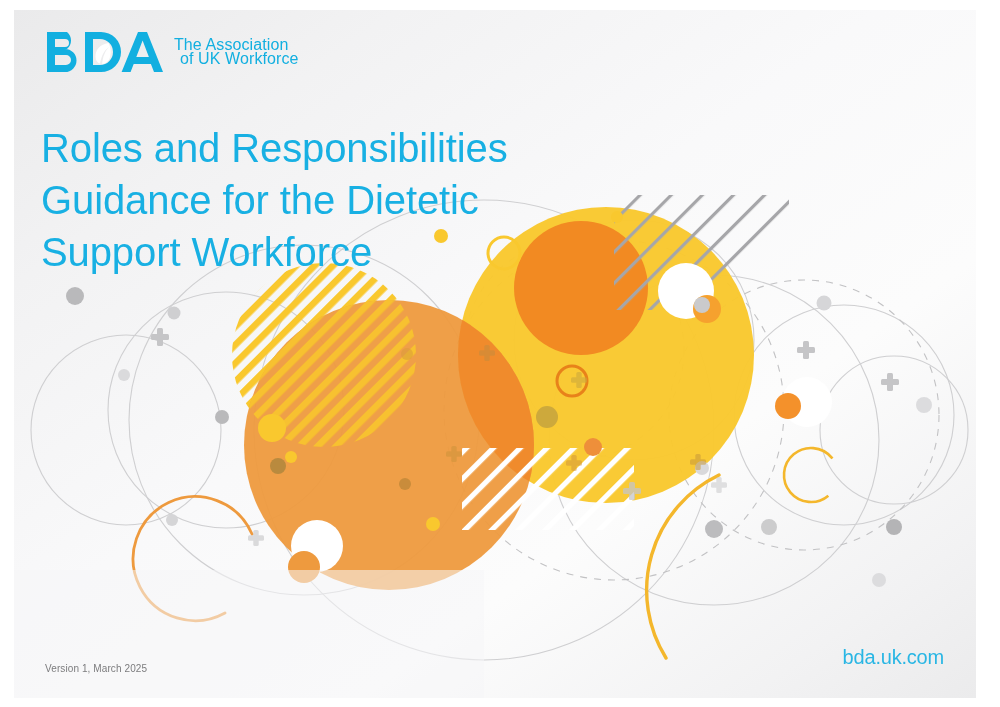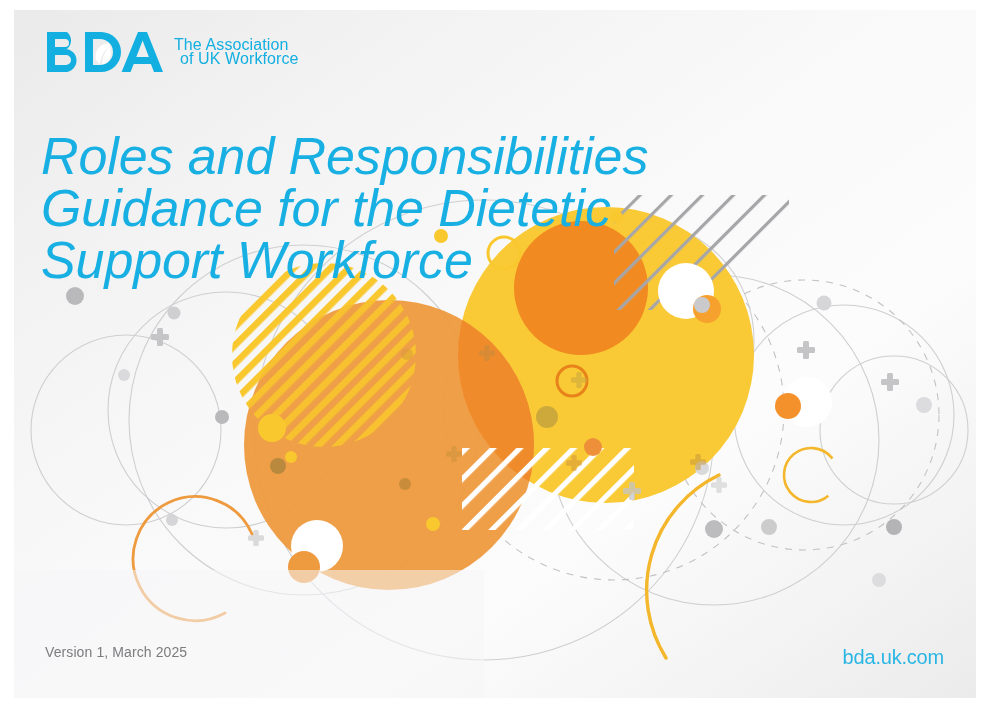--- a/index.html
+++ b/index.html
@@ -52,36 +52,35 @@
   }
   #logo-words .l2 { padding-left: 6px; display: block; }
 
   
   #title {
     position: absolute;
     left: 27px;
     top: 85px;
     z-index: 40;
     color: #18B0E3;
-    font-size: 52px;
+    font-size: 40px;
     line-height: 52px;
     font-weight: 400;
     letter-spacing: -0.1px;
     white-space: pre-line;
-    font-style: italic;
   }
 
   
   #version {
     position: absolute;
     left: 31px;
-    bottom: 38px;
+    bottom: 24px;
     z-index: 40;
     color: #7c7c7e;
-    font-size: 14px;
+    font-size: 10px;
     letter-spacing: 0.1px;
   }
   #weburl {
     position: absolute;
     right: 32px;
     bottom: 29px;
     z-index: 40;
     color: #29B6E4;
     font-size: 20px;
     letter-spacing: -0.2px;

